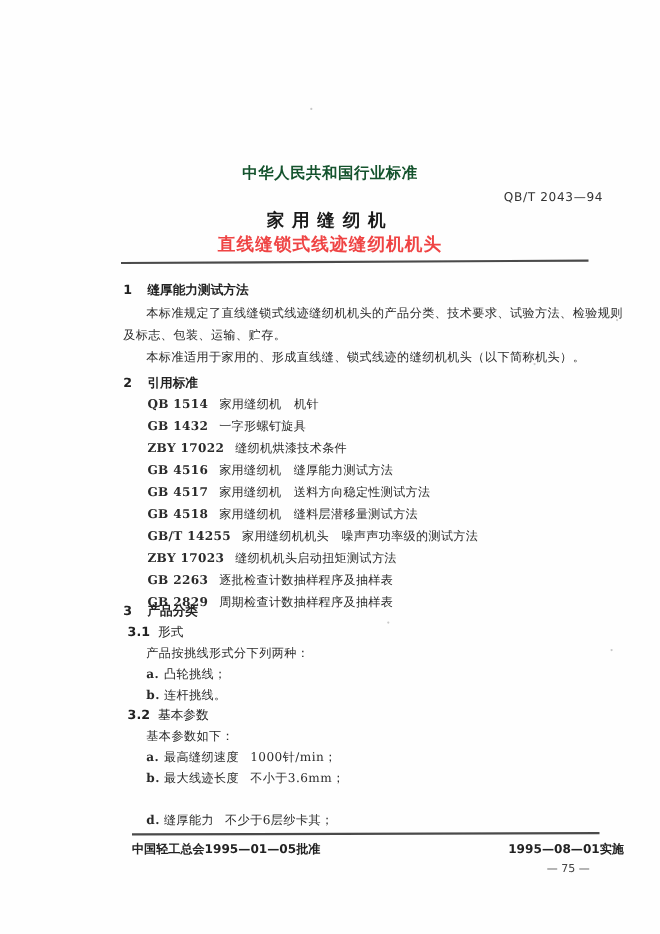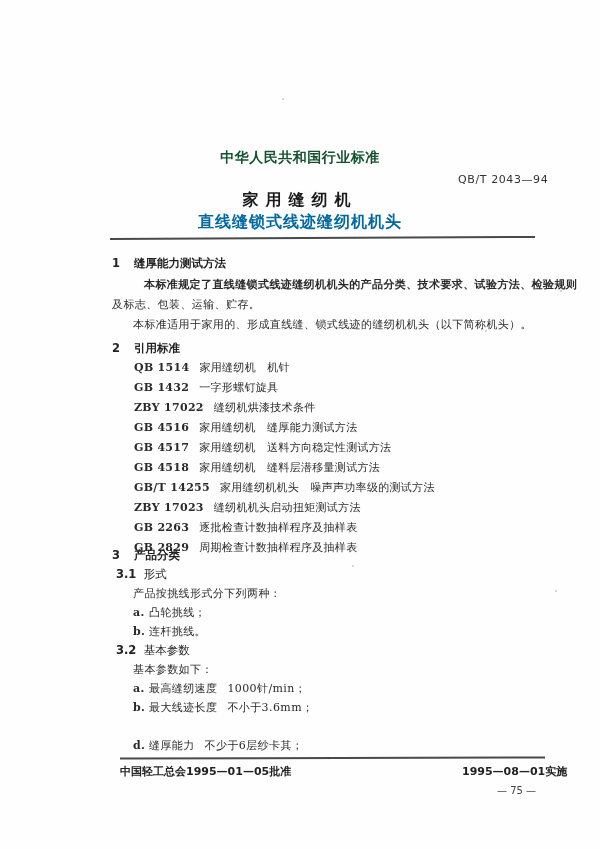--- a/index.html
+++ b/index.html
@@ -44,21 +44,21 @@
     font-weight: bold;
     letter-spacing: 7px;
     color: #1a1a1a;
   }
   .title-2 {
     left: 0; width: 600px; top: 212px;
     text-align: center;
     font-size: 16px;
     font-weight: bold;
     letter-spacing: 1px;
-    color: #0369a1;
+    color: #ef4444;
   }
   .rule {
     position: absolute;
     height: 2px;
     background: #2a2a2a;
     opacity: 0.85;
   }
   .rule-top { left: 110px; top: 237px; width: 425px; transform: rotate(-0.3deg); }
   .rule-bottom { left: 120px; top: 757px; width: 425px; transform: rotate(-0.15deg); }
 
@@ -125,21 +125,21 @@
   <div class="abs std-code sans">QB/T 2043—94</div>
   <div class="abs title-1 sans">家用缝纫机</div>
   <div class="abs title-2 sans">直线缝锁式线迹缝纫机机头</div>
 
   <div class="rule rule-top"></div>
 
   <div class="abs h1 sans" style="left:112px;top:256px;">
     <span class="num">1</span>
     <span>缝厚能力测试方法</span>
   </div>
-  <div class="abs body-text" style="left:144px;top:277px;font-weight:bold;">本标准规定了直线缝锁式线迹缝纫机机头的产品分类、技术要求、试验方法、检验规则</div>
+  <div class="abs body-text" style="left:133px;top:277px;">本标准规定了直线缝锁式线迹缝纫机机头的产品分类、技术要求、试验方法、检验规则</div>
   <div class="abs body-text" style="left:133px;top:317px;">本标准适用于家用的、形成直线缝、锁式线迹的缝纫机机头（以下简称机头）。</div>
   <div class="abs body-text" style="left:112px;top:297px;">及标志、包装、运输、贮存。</div>
 
   <div class="abs h1 sans" style="left:112px;top:341px;">
     <span class="num">2</span>
     <span>引用标准</span>
   </div>
 
   <div class="abs ref-line" style="left:134px;top:360px;">
     <span class="ref-code">QB 1514</span><span>家用缝纫机　机针</span>

